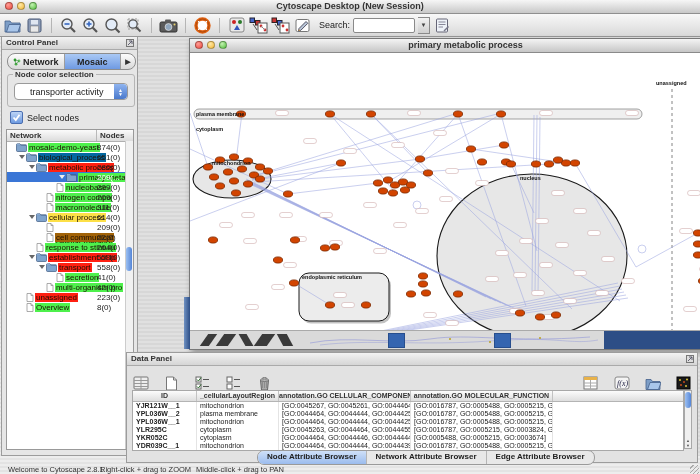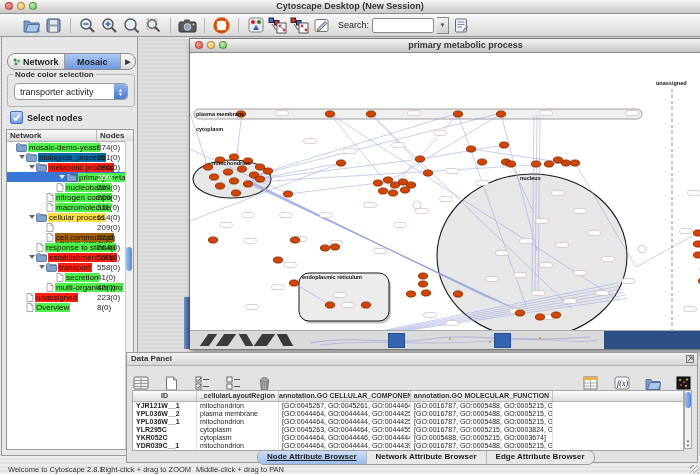--- a/index.html
+++ b/index.html
@@ -12,21 +12,21 @@
        background:linear-gradient(#f6f6f6,#c8c8c8);border-bottom:1px solid #8f8f8f;}
   .light{position:absolute;top:2px;width:8px;height:8px;border-radius:50%;box-sizing:border-box;border:1px solid rgba(0,0,0,.3);}
   .light.red{left:5px;background:radial-gradient(circle at 35% 30%,#ff9d96,#ee4b40);}
   .light.yel{left:17px;background:radial-gradient(circle at 35% 30%,#ffe9a8,#f5b936);}
   .light.grn{left:29px;background:radial-gradient(circle at 35% 30%,#c4f2b2,#53bf3d);}
   .wtitle{position:absolute;left:0;top:0;width:100%;text-align:center;font-size:9px;font-weight:bold;
        color:#333;line-height:13px;}
   
   .toolbar{left:0;top:14px;width:700px;height:23px;box-sizing:border-box;
        background:linear-gradient(#f8f8f8,#d9d9d9);border-bottom:1px solid #979797;
-       display:flex;align-items:center;gap:3px;padding:0 22px;}
+       display:flex;align-items:center;gap:3px;padding:0 3px;}
   .tbtn{width:19px;height:19px;display:flex;align-items:center;justify-content:center;flex:0 0 auto;}
   .tsep{width:1px;height:15px;background:#b5b5b5;margin:0 4px;flex:0 0 auto;}
   .searchlbl{font-size:9px;color:#222;margin-left:4px;}
   .searchbox{width:56px;height:13px;border:1px solid #8a8a8a;border-radius:2px;background:#fff;
        font-size:9px;padding:0 2px;}
   .scombo{width:11px;height:15px;border:1px solid #8a8a8a;border-left:none;background:linear-gradient(#f2f2f2,#cfcfcf);
        font-size:6px;color:#444;display:flex;align-items:center;justify-content:center;}
   
   .cpanel{left:1px;top:37px;width:137px;height:419px;box-sizing:border-box;
        background:#e6e6e6;border:1px solid #9c9c9c;border-top:none;}
@@ -38,27 +38,27 @@
   .seg{flex:1;display:flex;align-items:center;justify-content:center;gap:2px;
        font-size:9px;font-weight:bold;color:#222;border-right:1px solid #9d9d9d;}
   .seg.sel{background:linear-gradient(#aac9f5,#6f9ae2);}
   .seg.arrow{flex:0 0 14px;font-size:7px;color:#333;border-right:none;}
   .groupbox{position:absolute;left:5px;top:37px;width:126px;height:31px;
        border:1px solid #b5b5b5;border-radius:3px;}
   .grouplbl{position:absolute;left:5px;top:-5px;background:#e6e6e6;padding:0 2px;
        font-size:8px;font-weight:bold;color:#333;}
   .combo{position:absolute;left:6px;top:8px;width:112px;height:15px;background:#fff;
        border:1px solid #9a9a9a;border-radius:4px;display:flex;align-items:center;}
-  .combo .val{flex:1;font-size:9px;padding-left:5px;white-space:nowrap;overflow:hidden;}
+  .combo .val{flex:1;font-size:9px;padding-left:15px;white-space:nowrap;overflow:hidden;}
   .combo .cap{width:13px;height:15px;border-radius:0 4px 4px 0;background:linear-gradient(#8fb4f0,#4a79cc);
        display:flex;flex-direction:column;align-items:center;justify-content:center;color:#fff;font-size:5px;line-height:4px;}
   .checkrow{position:absolute;left:8px;top:74px;display:flex;align-items:center;gap:4px;}
   .cbox{width:11px;height:11px;border-radius:2px;border:1px solid #4a6eb0;
        background:linear-gradient(#bcd4f6,#6d9ae0);display:flex;align-items:center;justify-content:center;}
-  .checklbl{font-size:9px;font-weight:bold;color:#222;}
+  .checklbl{font-size:9px;font-weight:normal;color:#222;}
   
   .tree{position:absolute;left:4px;top:92px;width:128px;height:321px;background:#fff;
        border:1px solid #999;box-sizing:border-box;overflow:hidden;}
   .treehead{height:11px;display:flex;background:linear-gradient(#fbfbfb,#dcdcdc);
        border-bottom:1px solid #b0b0b0;font-size:8px;font-weight:bold;color:#333;}
   .treehead .hc1{width:86px;border-right:1px solid #b9b9b9;padding-left:3px;line-height:11px;}
   .treehead .hc2{flex:1;padding-left:3px;line-height:11px;}
   .tree-row{position:relative;height:10px;display:flex;align-items:center;font-size:8px;line-height:9px;}
   .tree-row.selected{background:#3a76d6;padding-left:20px;}
   .tri{width:0;height:0;border-left:3.5px solid transparent;border-right:3.5px solid transparent;
@@ -98,21 +98,21 @@
   .trow>div{border-right:1px solid #e4e4e4;padding-left:3px;white-space:nowrap;overflow:hidden;box-sizing:border-box;}
   .c0{width:64px;}.c1{width:82px;}.c2{width:132px;}.c3{width:142px;}.c4{flex:1;border-right:none!important;}
   .trow .c0{font-weight:bold;}
   .tsb{position:absolute;right:5px;top:37px;width:8px;height:59px;background:#f0f0f0;border:1px solid #a8a8a8;box-sizing:border-box;}
   .tsb .thumb{position:absolute;left:0;top:1px;width:6px;height:16px;border-radius:3px;
        background:linear-gradient(90deg,#9cc0f2,#5585d6);}
   .tsb .arrows{position:absolute;left:0;bottom:0;width:6px;font-size:4px;line-height:5px;text-align:center;color:#555;}
   .btabs{position:absolute;left:130px;top:97px;height:13px;display:flex;gap:0;
        border:1px solid #9a9a9a;border-radius:7px;background:#e8e8e8;overflow:hidden;}
   .btab{font-size:8px;font-weight:bold;color:#222;padding:0 9px;line-height:12px;border-right:1px solid #b5b5b5;}
-  .btab.sel{background:linear-gradient(#cfe0f8,#9bbcee);text-decoration:underline;}
+  .btab.sel{background:linear-gradient(#cfe0f8,#9bbcee);}
   .btab:last-child{border-right:none;}
   
   .statusbar{left:0;top:462px;width:700px;height:12px;font-size:7.5px;color:#333;}
   .statusbar span{position:absolute;top:3px;white-space:nowrap;}
   .grip{position:absolute;right:1px;bottom:1px;width:9px;height:9px;
        background:repeating-linear-gradient(135deg,transparent 0 2px,#aaa 2px 3px);}
   svg{display:block;}
 </style>
 </head>
 <body>
@@ -230,20 +230,29 @@
         <rect x="1.5" y="1" width="11" height="13" rx="1" fill="#eef2f8" stroke="#667"></rect>
         <line x1="3.5" y1="4" x2="10.5" y2="4" stroke="#889"></line>
         <line x1="3.5" y1="6.5" x2="10.5" y2="6.5" stroke="#889"></line>
         <line x1="3.5" y1="9" x2="8" y2="9" stroke="#889"></line>
         <path d="M8.5 12.5 13 8l1 1-4.5 4.5z" fill="#778"></path>
       </svg>
     </span>
 </div>
 
 <div class="abs cpanel">
+  <div class="phead">
+    <span>Control Panel</span>
+    <span class="floatic">
+        <svg width="8" height="8" viewBox="0 0 8 8">
+          <rect x="0.5" y="0.5" width="7" height="7" fill="#ddd" stroke="#777"></rect>
+          <path d="M2 6 6 2M6 2h-3M6 2v3" stroke="#556" stroke-width=".9" fill="none"></path>
+        </svg>
+      </span>
+  </div>
   <div class="tabsrow">
     <div class="seg">
       <svg width="8" height="8" viewBox="0 0 8 8">
           <circle cx="2" cy="2" r="1.4" fill="#2d9e2d"></circle>
           <circle cx="6" cy="3" r="1.4" fill="#6cc96c"></circle>
           <circle cx="3" cy="6.2" r="1.4" fill="#49b049"></circle>
           <path d="M2 2l4 1M6 3 3 6.2M2 2l1 4.2" stroke="#3a8a3a" stroke-width=".6"></path>
         </svg>
       <span>Network</span>
     </div>

